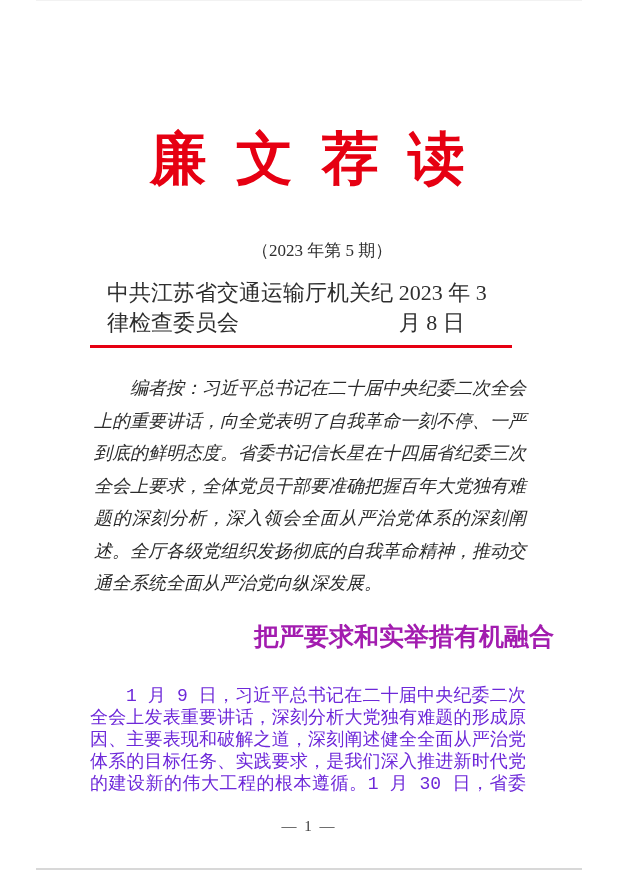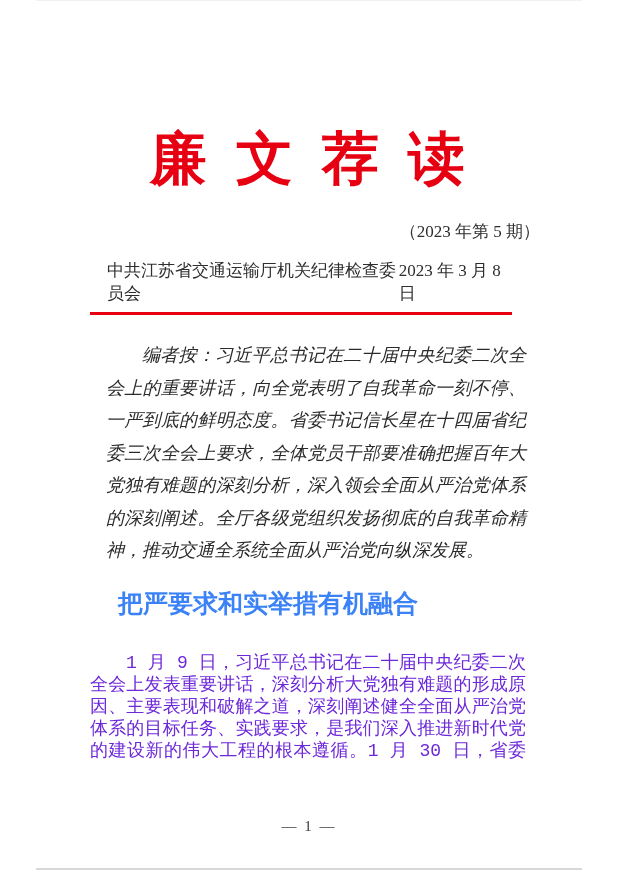--- a/index.html
+++ b/index.html
@@ -29,60 +29,60 @@
     text-align: center;
     color: #e60012;
     font-size: 57px;
     font-weight: bold;
     line-height: 1.2;
     letter-spacing: 0.02em;
     word-spacing: 0.22em;
     white-space: nowrap;
   }
   .issue-line {
-    margin-top: 27px;
-    text-align: right;
+    margin-top: 46px;
+    text-align: center;
     font-size: 17px;
     color: #2e2e2e;
     transform: translateX(14px);
   }
   .publisher-row {
     display: flex;
     justify-content: space-between;
     align-items: flex-end;
     margin-top: 16px;
-    font-size: 17px;
+    font-size: 22px;
     color: #2e2e2e;
     padding-left: 17px;
   }
   .publisher-row .date {
     margin-right: 16px;
   }
   .red-rule {
     margin-top: 7px;
     margin-right: 14px;
     height: 3px;
     background: #e60012;
   }
   .editor-note {
-    margin: 24px 0 0 16px;
+    margin: 24px 0 0 4px;
     font-size: 18px;
     line-height: 32.5px;
     text-align: justify;
     text-indent: 2em;
     font-style: italic;
     color: #2b2b2b;
   }
   .article-title {
     margin-top: 20px;
-    text-align: left;
+    text-align: right;
     font-size: 25px;
     line-height: 33px;
     font-weight: bold;
-    color: #3b82f6;
+    color: #a21caf;
     transform: translateX(28px);
   }
   .article-body {
     margin: 32px 0 0 0;
     font-size: 18px;
     line-height: 22px;
     text-align: justify;
     text-align-last: justify;
     text-indent: 2em;
     color: #6d28d9;

